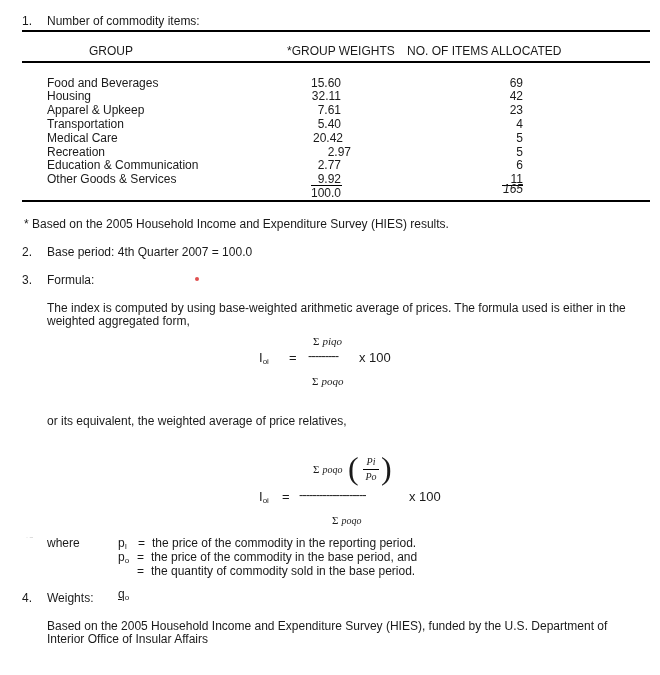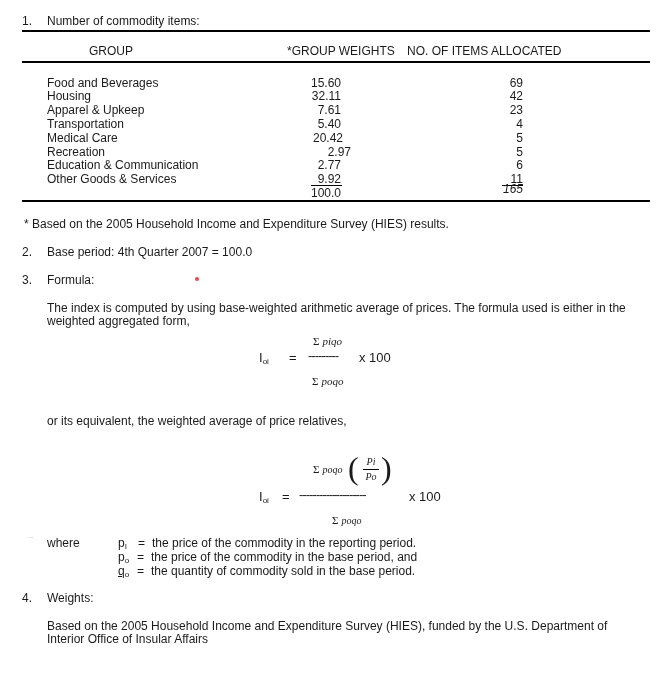--- a/index.html
+++ b/index.html
@@ -130,21 +130,21 @@
   </div>
   <div class="abs" style="left:138px;top:536px;">=</div>
   <div class="abs" style="left:152px;top:536px;text-align:right;">the price of the commodity in the reporting period.</div>
 
   <div class="abs" style="left:118px;top:550px;">
     <span>p</span><span class="sub">o</span>
   </div>
   <div class="abs" style="left:137px;top:550px;">=</div>
   <div class="abs" style="left:151px;top:550px;">the price of the commodity in the base period, and</div>
 
-  <div class="abs" style="left:118px;top:564px;text-decoration:underline;">
+  <div class="abs" style="left:118px;top:587px;text-decoration:underline;">
     <span>q</span><span class="sub">o</span>
   </div>
   <div class="abs" style="left:137px;top:564px;">=</div>
   <div class="abs" style="left:151px;top:564px;">the quantity of commodity sold in the base period.</div>
 </div>
 
 <div class="abs" style="left:22px;top:591px;">4.</div>
 <div class="abs" style="left:47px;top:591px;">Weights:</div>
 <div class="abs" style="left:47px;top:619px;">Based on the 2005 Household Income and Expenditure Survey (HIES), funded by the U.S. Department of</div>
 <div class="abs" style="left:47px;top:632px;">Interior Office of Insular Affairs</div>

